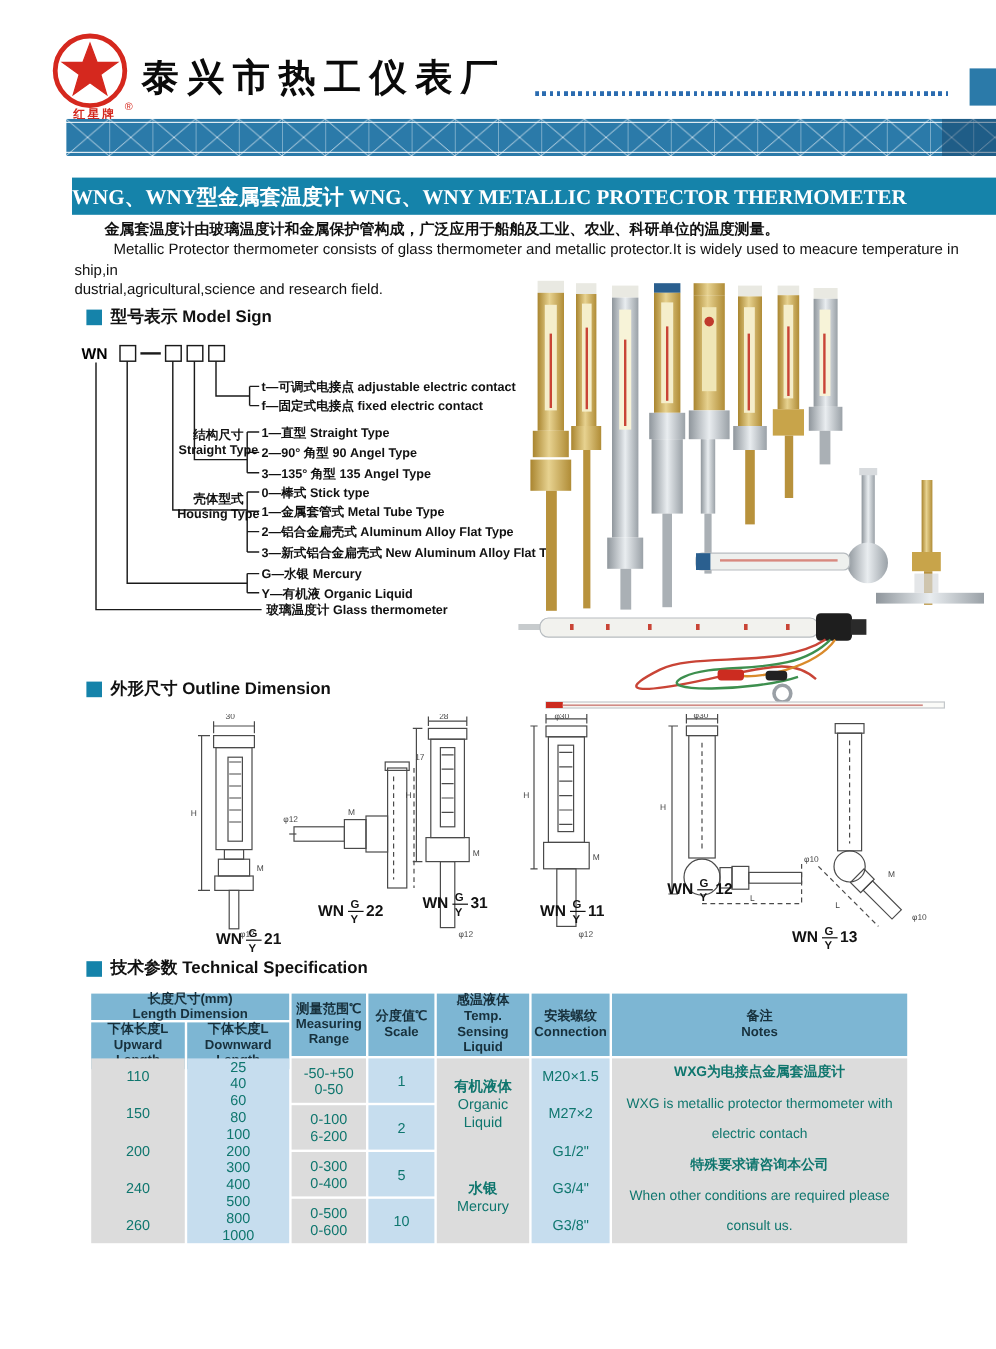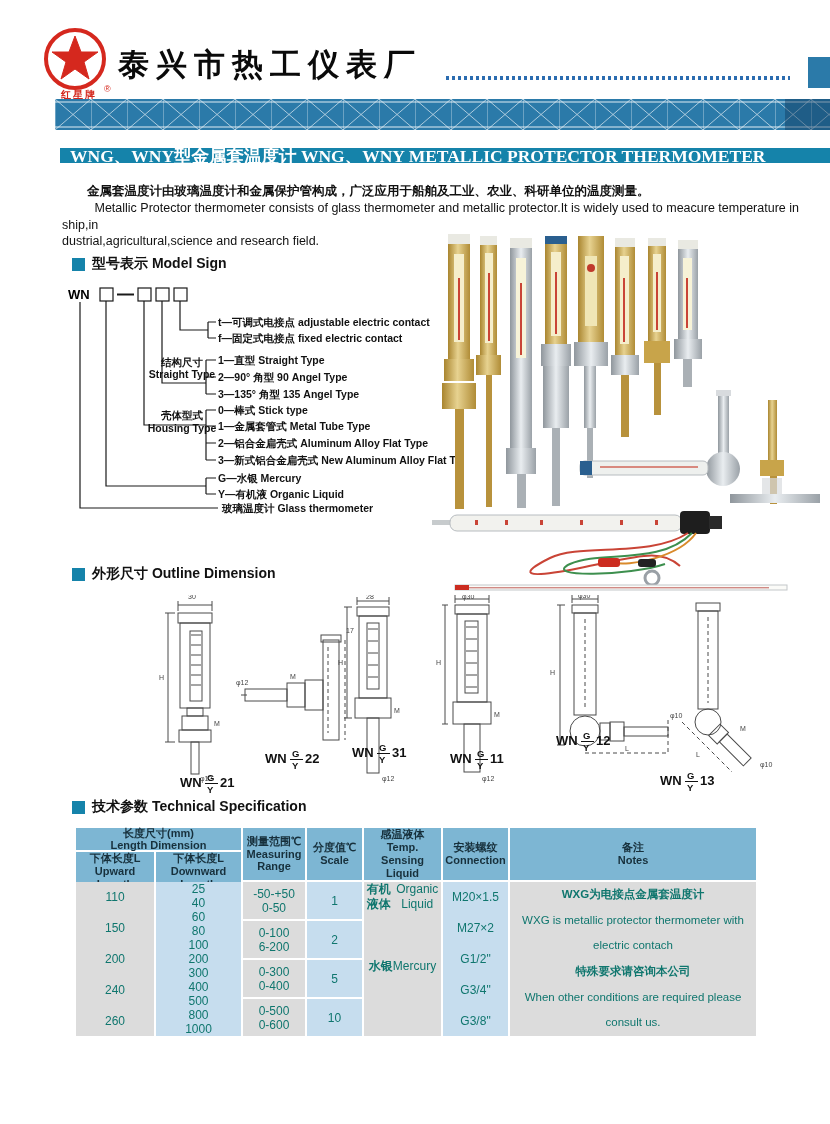--- a/index.html
+++ b/index.html
@@ -9,23 +9,23 @@
   .logo{position:absolute;left:42px;top:26px;width:72px;height:78px;}
   .brand-cn{position:absolute;left:48px;top:88px;width:62px;text-align:center;
             font-size:10px;font-weight:bold;color:var(--red);letter-spacing:2px;}
   .company{position:absolute;left:118px;top:44px;font-size:31px;font-weight:bold;
            letter-spacing:7px;color:#0a0a0a;white-space:nowrap;}
   .dotline{position:absolute;left:446px;top:76px;width:344px;height:4px;
            background:repeating-linear-gradient(90deg,var(--dot) 0 3px,transparent 3px 6px);}
   .corner-mark{position:absolute;right:0;top:57px;width:22px;height:31px;background:var(--banner);}
   .banner{position:absolute;left:55px;top:99px;width:775px;height:31px;}
   
-  .title-bar{position:absolute;left:60px;top:148px;width:770px;height:15px;background:var(--teal);
+  .title-bar{position:absolute;left:60px;top:148px;width:770px;height:31px;background:var(--teal);
              color:#fff;font-family:"Liberation Serif",serif;font-weight:bold;font-size:17.5px;
-             display:flex;align-items:center;padding-left:10px;box-sizing:border-box;white-space:nowrap;}
+             display:flex;align-items:center;padding-left:0;box-sizing:border-box;white-space:nowrap;}
   .intro-cn{position:absolute;left:62px;top:183px;width:740px;font-size:12.5px;font-weight:bold;
             text-indent:2em;line-height:1.3;}
   .intro-en{position:absolute;left:62px;top:200px;width:748px;font-size:12.5px;line-height:1.32;}
   .intro-en .l1{display:block;text-indent:2.6em;}
   .intro-en .l2{display:block;}
   
   .sec-head{position:absolute;display:flex;align-items:center;gap:7px;font-size:14px;font-weight:bold;justify-content:center;}
   .sec-head .sq{width:13px;height:13px;background:var(--teal);flex:0 0 auto;}
   
   svg text{font-family:"Liberation Sans",sans-serif;}
@@ -44,21 +44,21 @@
       height:22px;display:flex;flex-direction:column;justify-content:center;line-height:1.1;}
   .th-group .gsub{flex:1;display:grid;grid-template-columns:78px 85px;gap:2px;}
   .th-group .gsub .th{height:auto;}
   .tbody{margin-top:2px;height:152px;font-size:12px;color:#0f766e;text-align:center;}
   .col{display:flex;flex-direction:column;justify-content:space-around;}
   .gray{background:var(--cgray);}
   .blue{background:var(--cblue);}
   .gcol{display:flex;flex-direction:column;gap:2px;background:#fff;}
   .grp{flex:1;display:flex;flex-direction:column;justify-content:center;}
   .grp.center{justify-content:center;}
-  .half{flex:1;display:flex;flex-direction:row;justify-content:center;line-height:1.25;}
+  .half{flex:1;display:flex;flex-direction:column;justify-content:center;line-height:1.25;}
   .notes{font-size:11.5px;line-height:1;}
   .cnb{font-weight:bold;}
 </style>
 </head>
 <body>
 
 <div class="page">
 
   <svg class="logo" viewBox="0 0 72 78">
     <circle cx="33" cy="33" r="29" fill="none" stroke="#d5281e" stroke-width="4"></circle>

